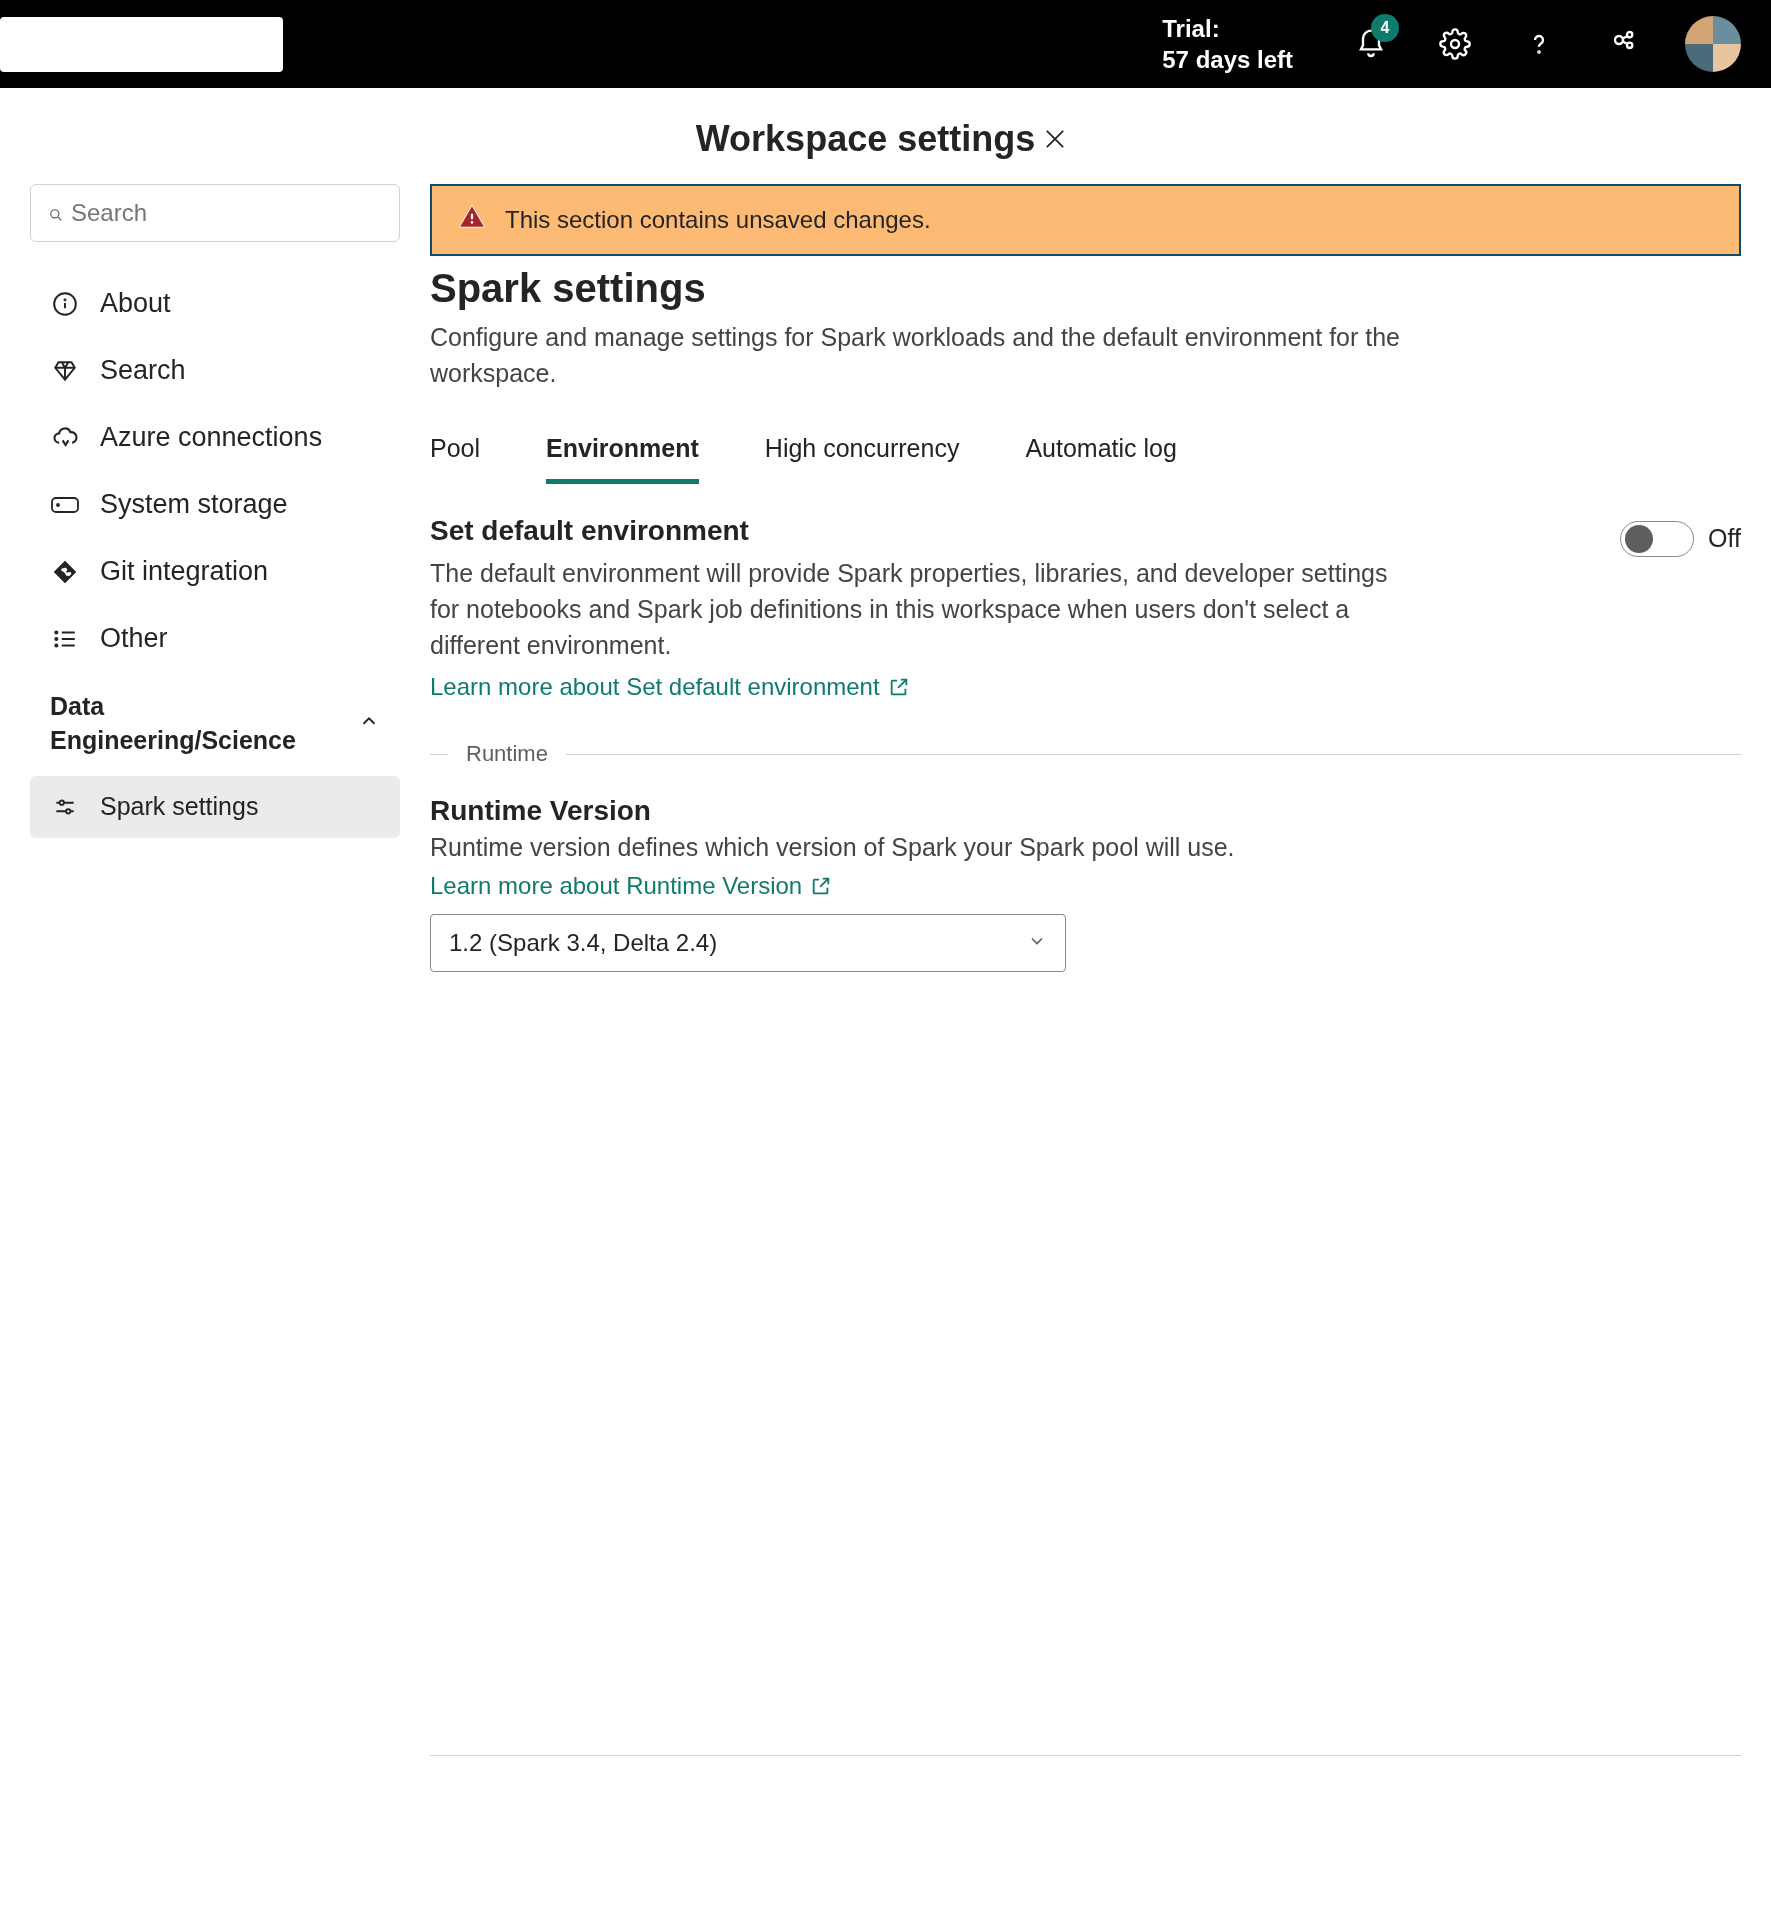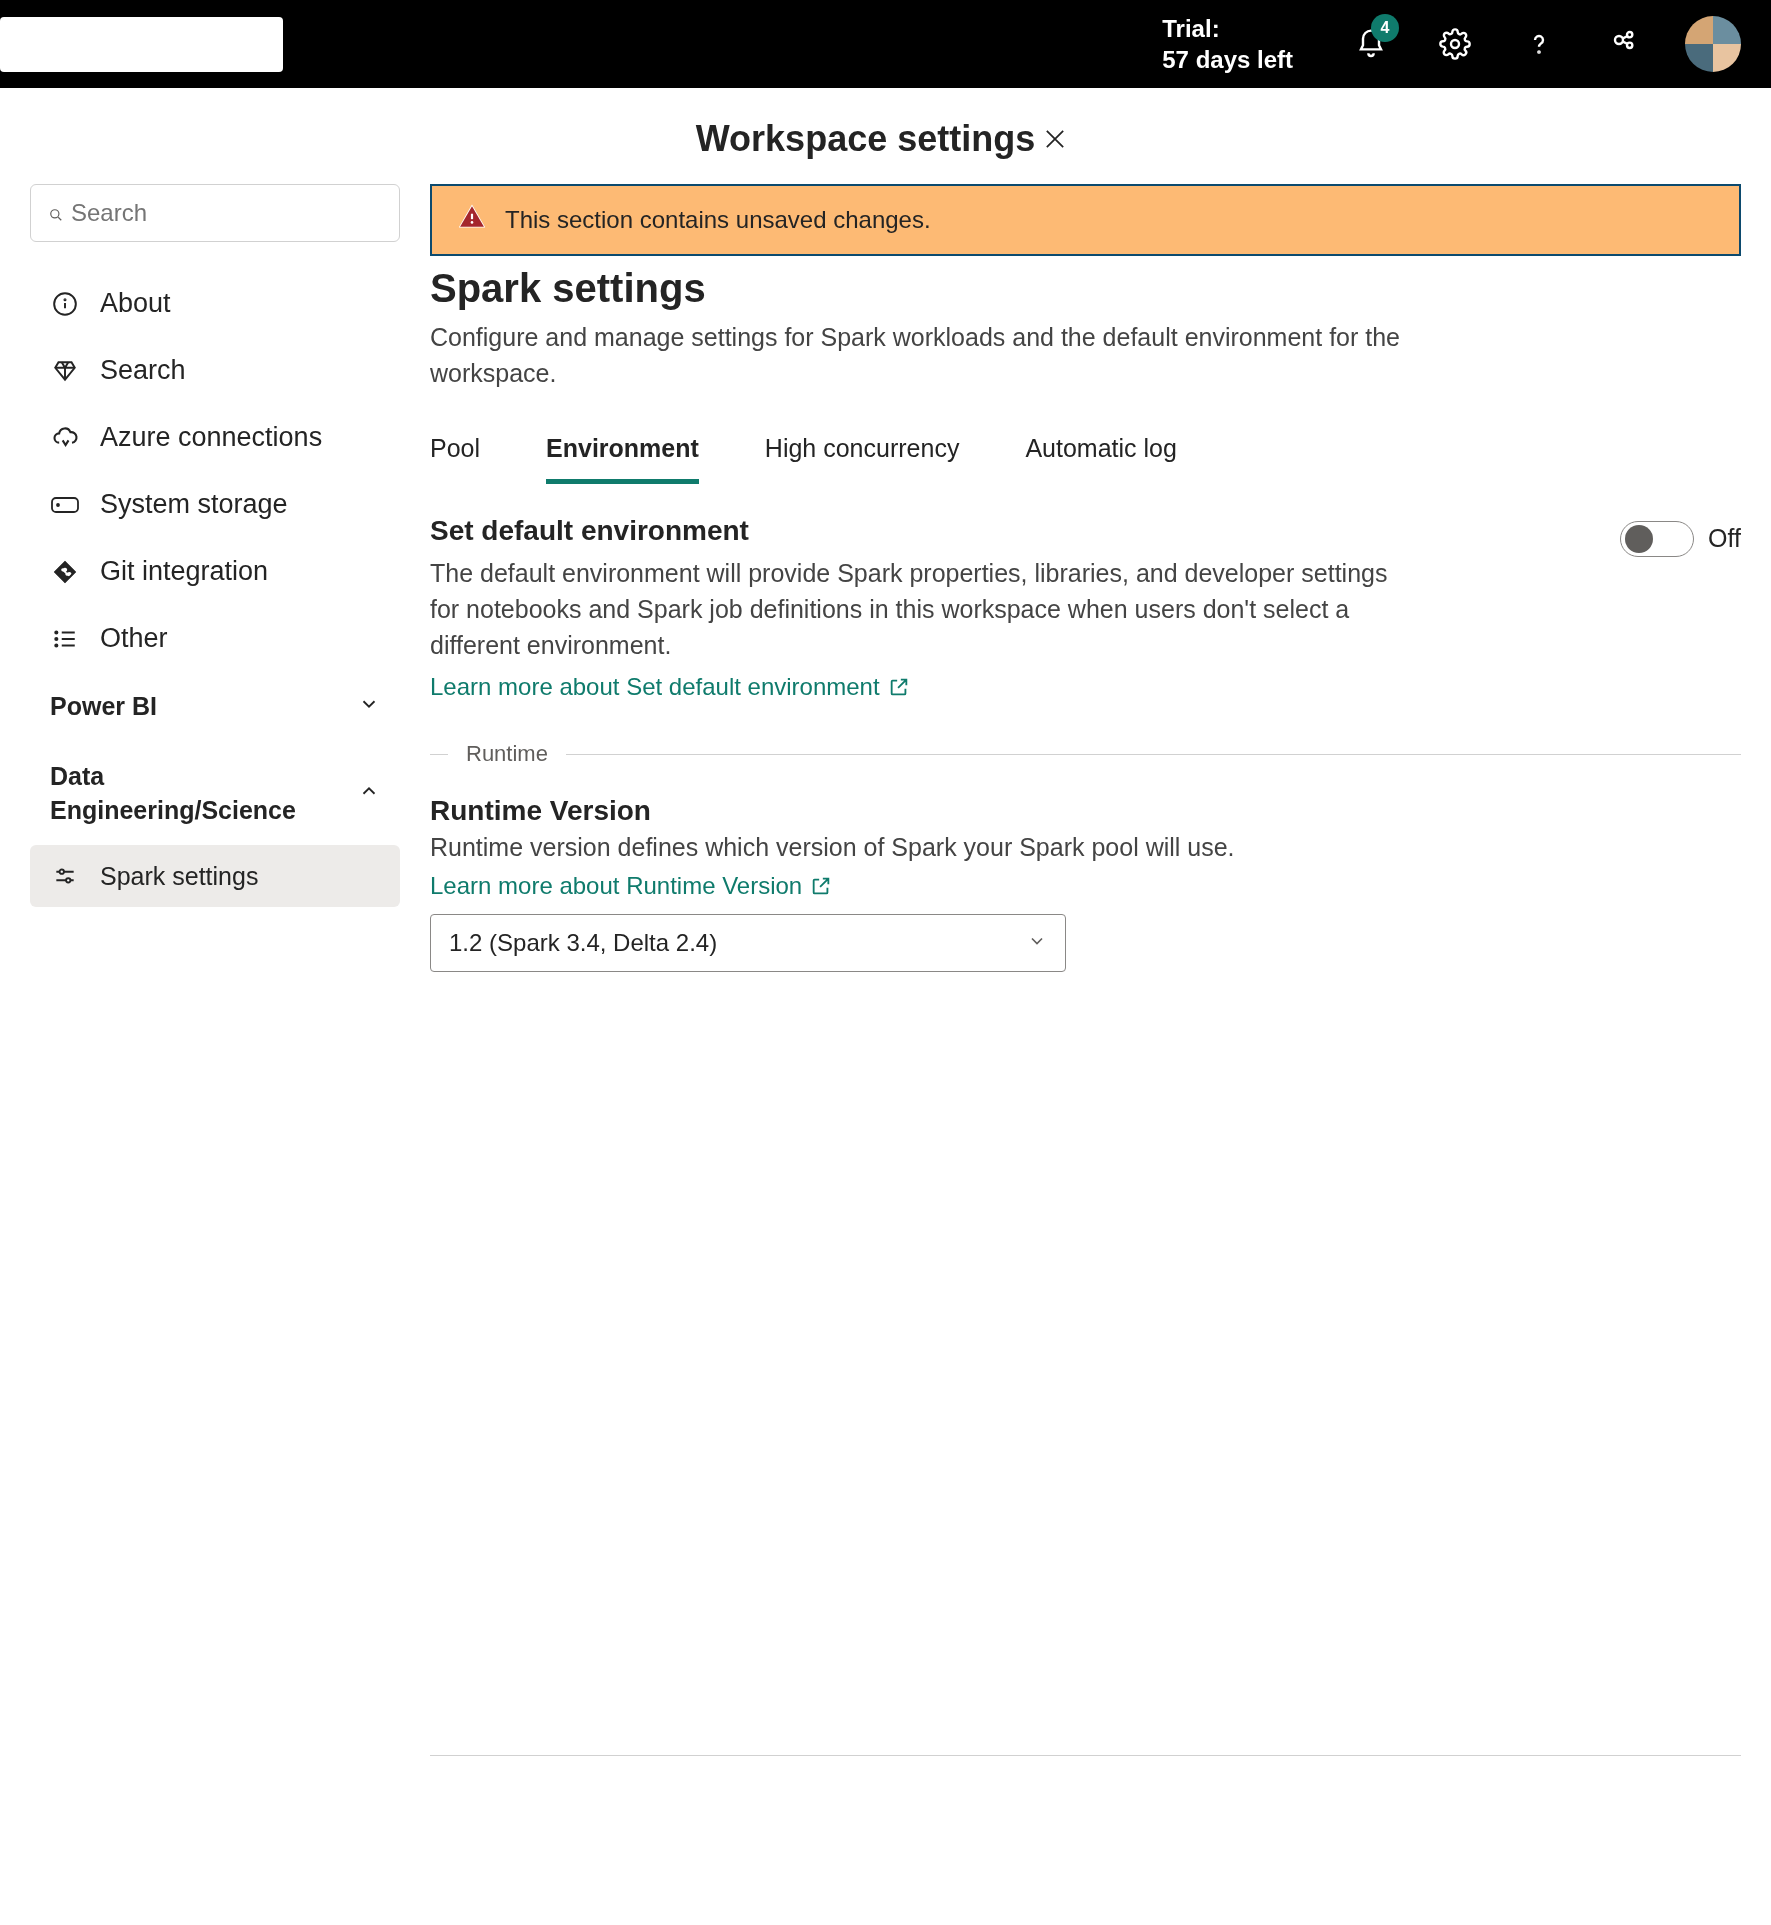--- a/index.html
+++ b/index.html
@@ -239,26 +239,20 @@
             <svg width="26" height="26" viewBox="0 0 24 24" stroke="#242424" fill="none" stroke-width="1.8">
               <circle cx="4" cy="6" r="1" fill="#242424"></circle>
               <circle cx="4" cy="12" r="1" fill="#242424"></circle>
               <circle cx="4" cy="18" r="1" fill="#242424"></circle>
               <path d="M9 6h12M9 12h12M9 18h12"></path>
             </svg>
           </span>
         <span>Other</span>
       </div>
 
-      <div class="nav-group-header">
-        <span class="label">Power BI</span>
-        <span><svg width="22" height="22" viewBox="0 0 24 24" stroke="#242424" fill="none" stroke-width="2">
-              <path d="M6 9l6 6 6-6"></path>
-            </svg></span>
-      </div>
 
       <div class="nav-group-header">
         <span class="label">Data Engineering/Science</span>
         <span><svg width="22" height="22" viewBox="0 0 24 24" stroke="#242424" fill="none" stroke-width="2">
               <path d="M6 15l6-6 6 6"></path>
             </svg></span>
       </div>
       <div class="nav-subitem active">
         <span class="nav-item-icon">
             <svg width="26" height="26" viewBox="0 0 24 24" stroke="#242424" fill="none" stroke-width="1.8">

